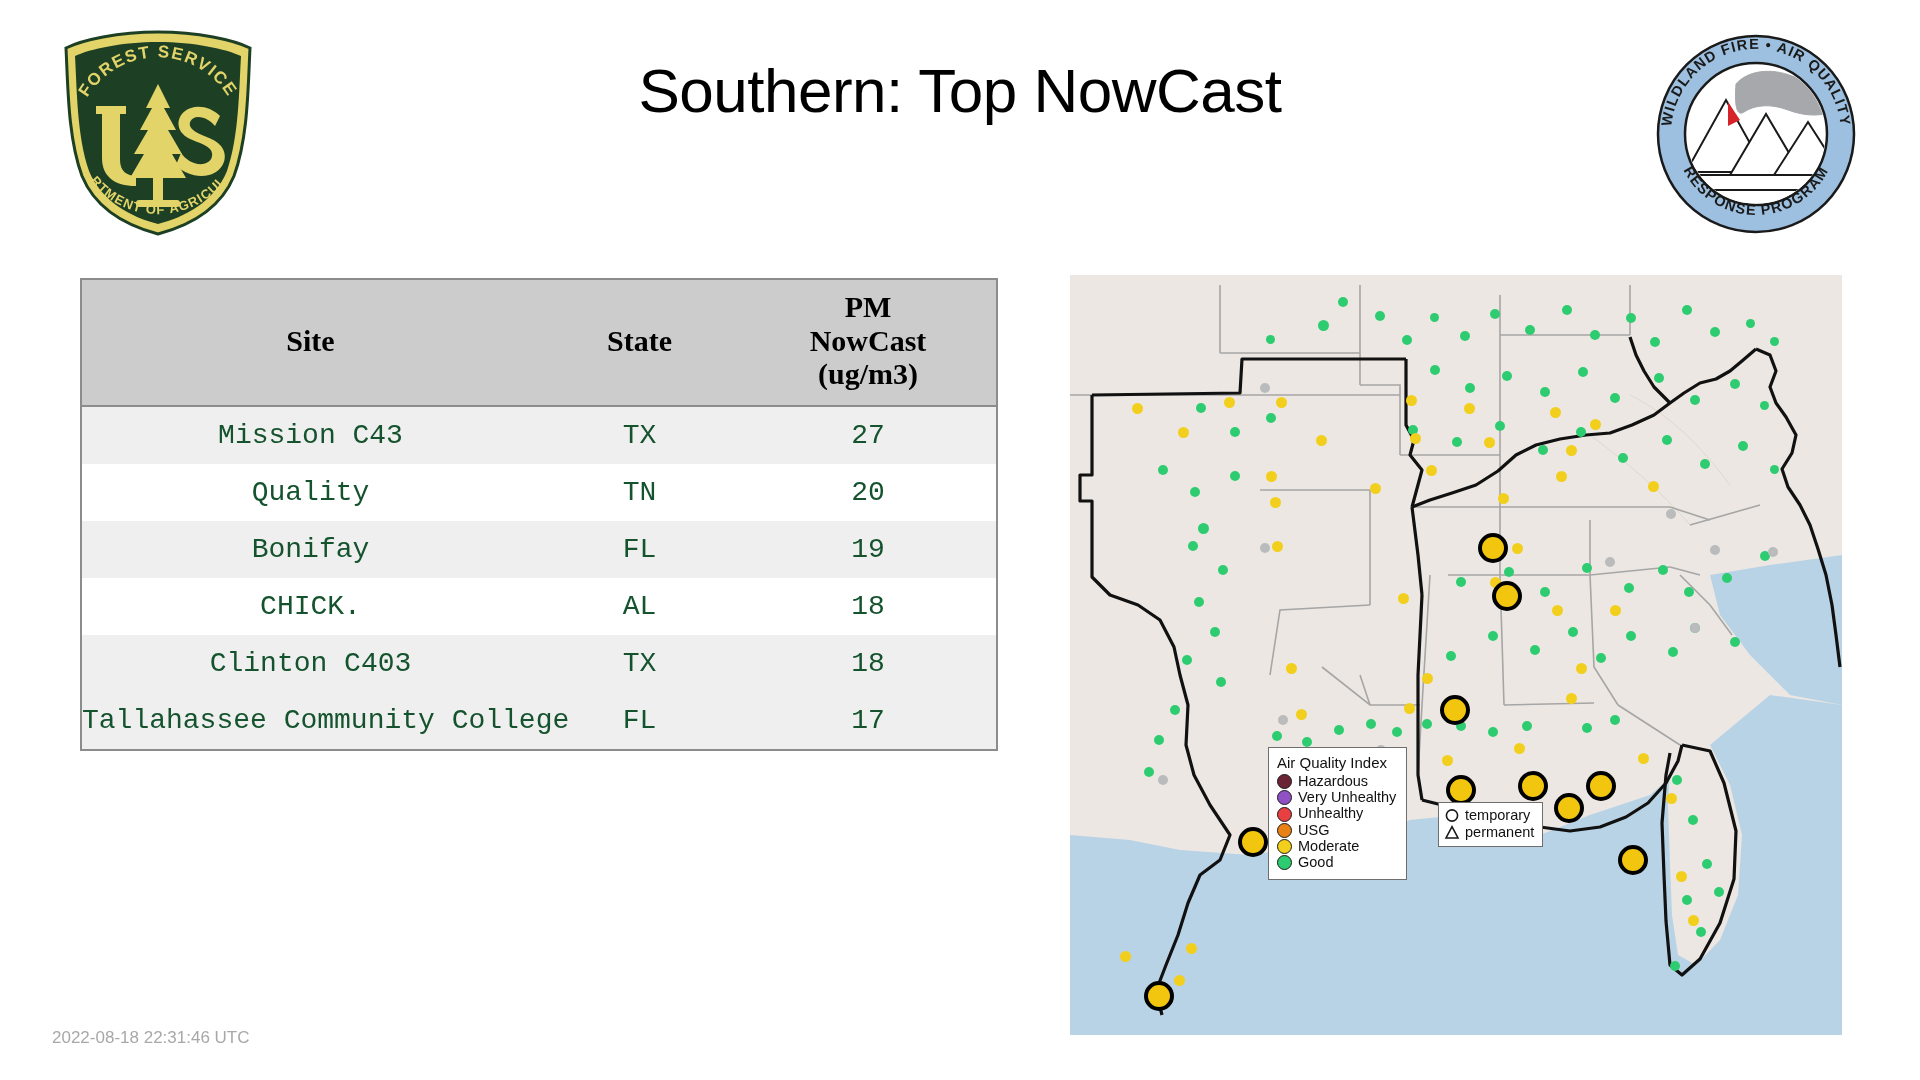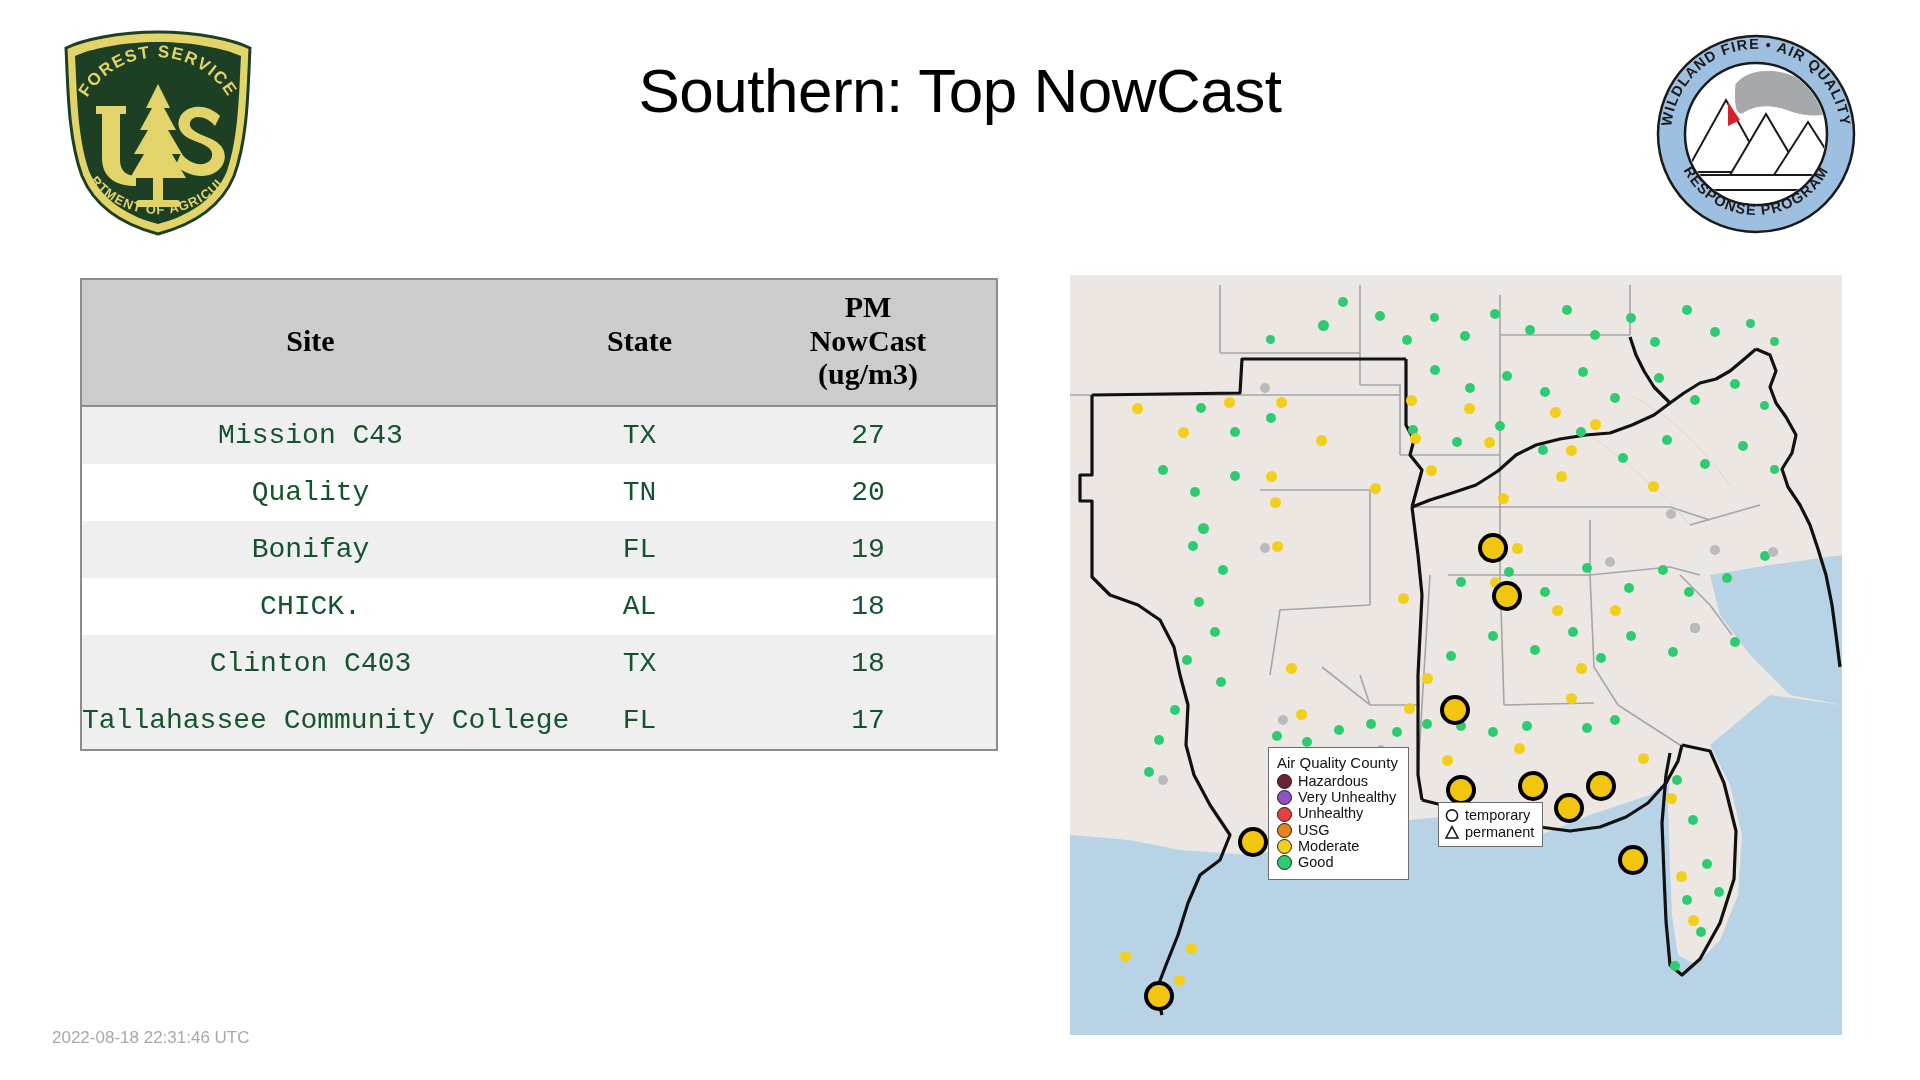--- a/index.html
+++ b/index.html
@@ -465,21 +465,21 @@
     <div class="dot big" style="left:370px; top:420px;"></div>
     <div class="dot big" style="left:376px; top:500px;"></div>
     <div class="dot big" style="left:448px; top:496px;"></div>
     <div class="dot big" style="left:484px; top:518px;"></div>
     <div class="dot big" style="left:516px; top:496px;"></div>
     <div class="dot big" style="left:548px; top:570px;"></div>
     <div class="dot big" style="left:168px; top:552px;"></div>
     <div class="dot big" style="left:74px;  top:706px;"></div>
 
     <div class="legend">
-      <div class="legend-title">Air Quality County</div>
+      <div class="legend-title">Air Quality Index</div>
       <div id="legend-items">
           <div class="legend-row">
             <span class="legend-swatch" style="background: rgb(107, 36, 52);"></span>
             <span class="legend-label">Hazardous</span>
           </div>
           <div class="legend-row">
             <span class="legend-swatch" style="background: rgb(143, 81, 196);"></span>
             <span class="legend-label">Very Unhealthy</span>
           </div>
           <div class="legend-row">

